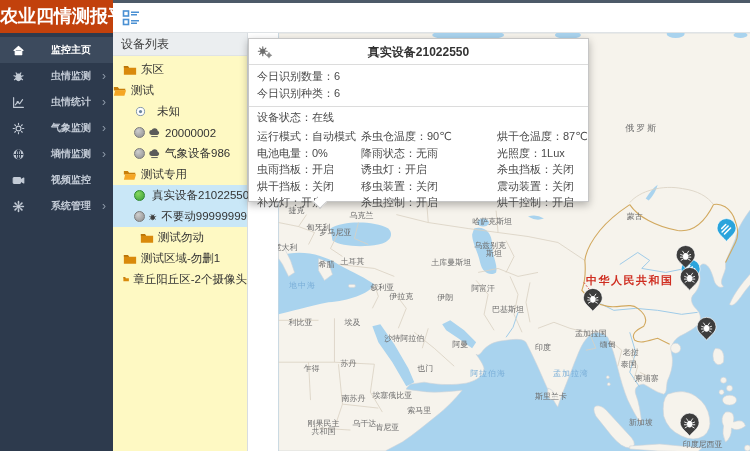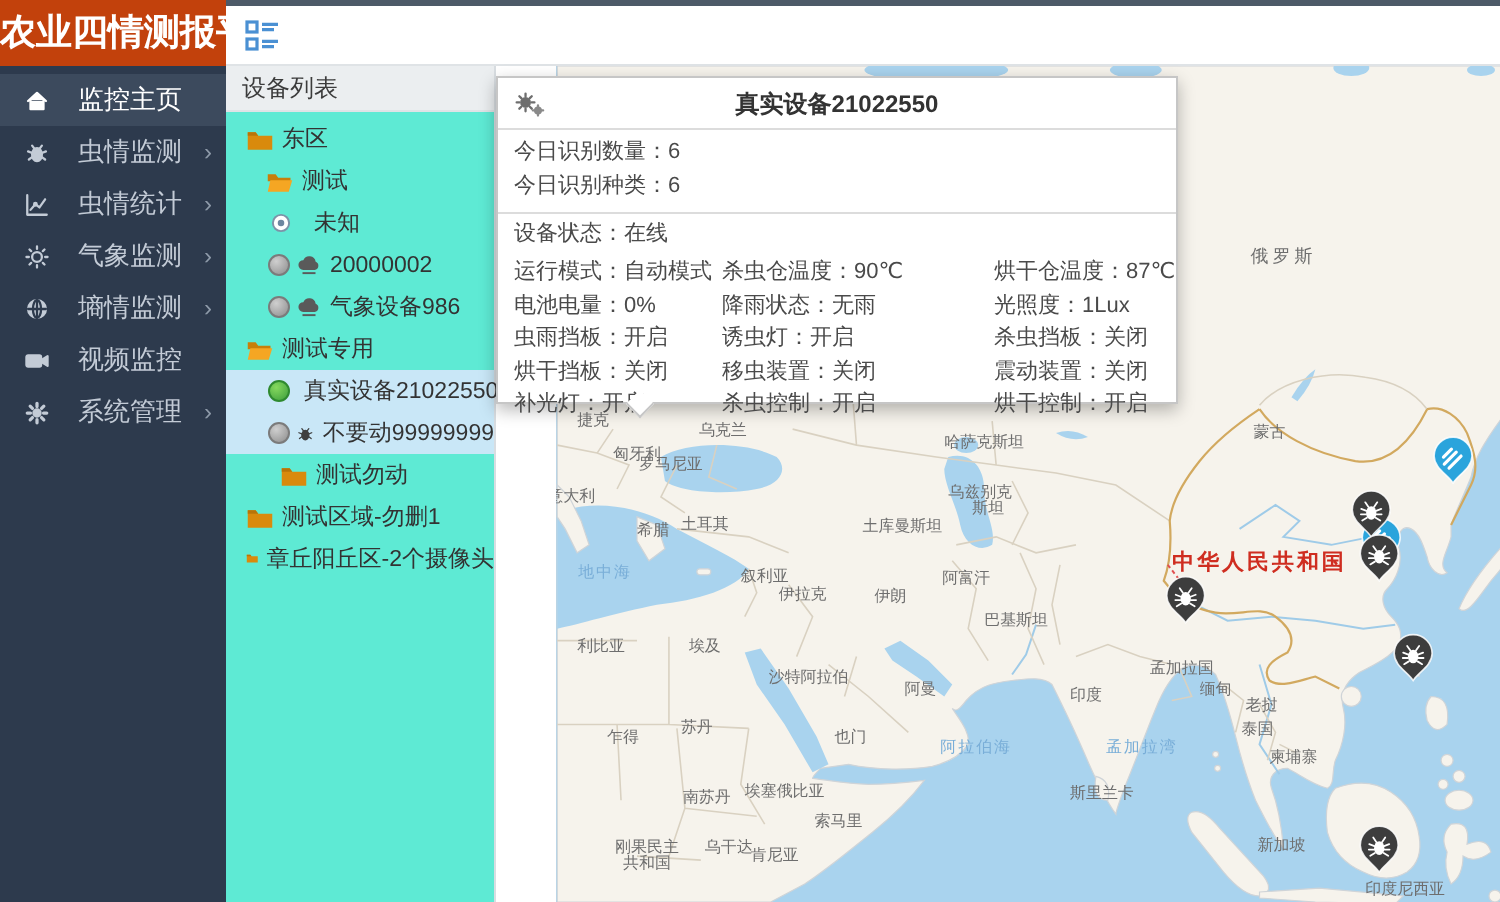--- a/index.html
+++ b/index.html
@@ -8,29 +8,29 @@
   .app { position:relative; width:750px; height:451px; background:#fff; }
 
   
   .sidebar { position:absolute; left:0; top:0; width:113px; height:451px; background:#2d3a4d; z-index:5; }
   .app-title { height:33px; line-height:33px; color:#fff; font-size:18px; font-weight:bold; text-align:center; letter-spacing:0; background:#c2410c; white-space:nowrap; overflow:hidden; }
   .menu { padding-top:4px; }
   .menu-item { position:relative; height:26px; display:flex; align-items:center; cursor:pointer; color:#c3cbd6; }
   .menu-item.active { background:#3c4a5d; color:#fff; }
   .menu-item .mi-icon { width:14px; height:14px; margin-left:11px; flex:0 0 14px; display:flex; align-items:center; justify-content:center; }
   .menu-item .mi-icon svg { width:13px; height:13px; }
-  .menu-item .mi-label { margin-left:14px; font-size:13px; white-space:nowrap; }
+  .menu-item .mi-label { margin-left:26px; font-size:10px; white-space:nowrap;font-weight:bold; }
   .menu-item .mi-arrow { position:absolute; right:7px; top:6px; font-size:12px; color:#8e9aa9; }
 
   
   .topbar { position:absolute; left:113px; top:0; width:637px; height:33px; background:#fff; border-top:3px solid #4d5a68; border-bottom:1px solid #dfe3e6; z-index:4; }
   .tree-toggle { position:absolute; left:9px; top:6px; width:18px; height:18px; cursor:pointer; }
 
   
-  .device-panel { position:absolute; left:113px; top:33px; width:135px; height:418px; background:#5eead4; border-right:1px solid #d8dde1; z-index:4; }
+  .device-panel { position:absolute; left:113px; top:33px; width:135px; height:418px; background:#fef9c3; border-right:1px solid #d8dde1; z-index:4; }
   .panel-header { height:23px; line-height:23px; background:#ebeef0; color:#3c3c3c; font-size:12px; padding-left:8px; border-bottom:1px solid #dfe3e6; }
   .tree { padding-top:3px; }
   .tree-row { height:21px; display:flex; align-items:center; cursor:pointer; white-space:nowrap; color:#333; font-size:11.5px; }
   .tree-row.selected { background:#c9e7f7; }
   .tree-row .t-ic { display:inline-flex; align-items:center; justify-content:center; margin-right:4px; }
   .dot { width:11px; height:11px; border-radius:50%; margin-right:3px; flex:0 0 11px; }
   .dot.green { background:radial-gradient(circle at 35% 30%, #86d95e, #3c9e3c); border:1px solid #2f8a2f; }
   .dot.gray  { background:radial-gradient(circle at 35% 30%, #cfcfcf, #8d8d8d); border:1px solid #7b7b7b; }
 
   
@@ -143,21 +143,21 @@
     <div class="tree" id="tree">
         <div class="tree-row" style="padding-left: 10px;">
           <span class="t-ic" style="width: 14px; height: 14px;">
             <svg viewBox="0 0 16 16">
               <path d="M1,3.5 h4.5 l1.5,2 H15 v8 H1 z" fill="#d98a0c"></path>
               <path d="M1,3.5 h4.5 l1.5,2 H1 z" fill="#b87408"></path>
             </svg>
           </span>
           <span>东区</span>
         </div>
-        <div class="tree-row" style="padding-left: 20px; text-align: center;">
+        <div class="tree-row" style="padding-left: 0; text-align: center;">
           <span class="t-ic" style="width: 14px; height: 14px;">
             <svg viewBox="0 0 16 16">
               <path d="M1,3.5 h4.5 l1.5,2 H14 v2 H1 z" fill="#c87f0a"></path>
               <path d="M2.5,7 H15 L13,13.5 H1 z" fill="#f5a623"></path>
             </svg>
           </span>
           <span>测试</span>
         </div>
         <div class="tree-row" style="padding-left: 21px;">
           <span class="t-ic" style="width: 13px; height: 13px; margin-right: 10px;">

